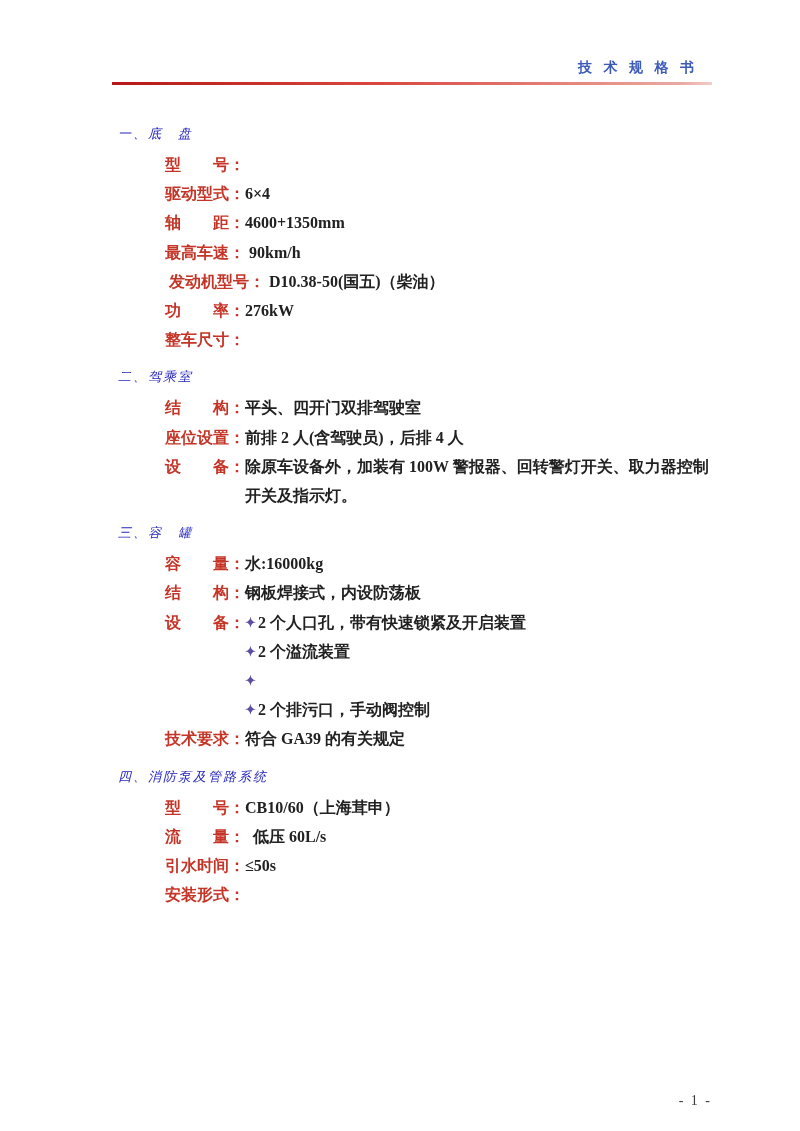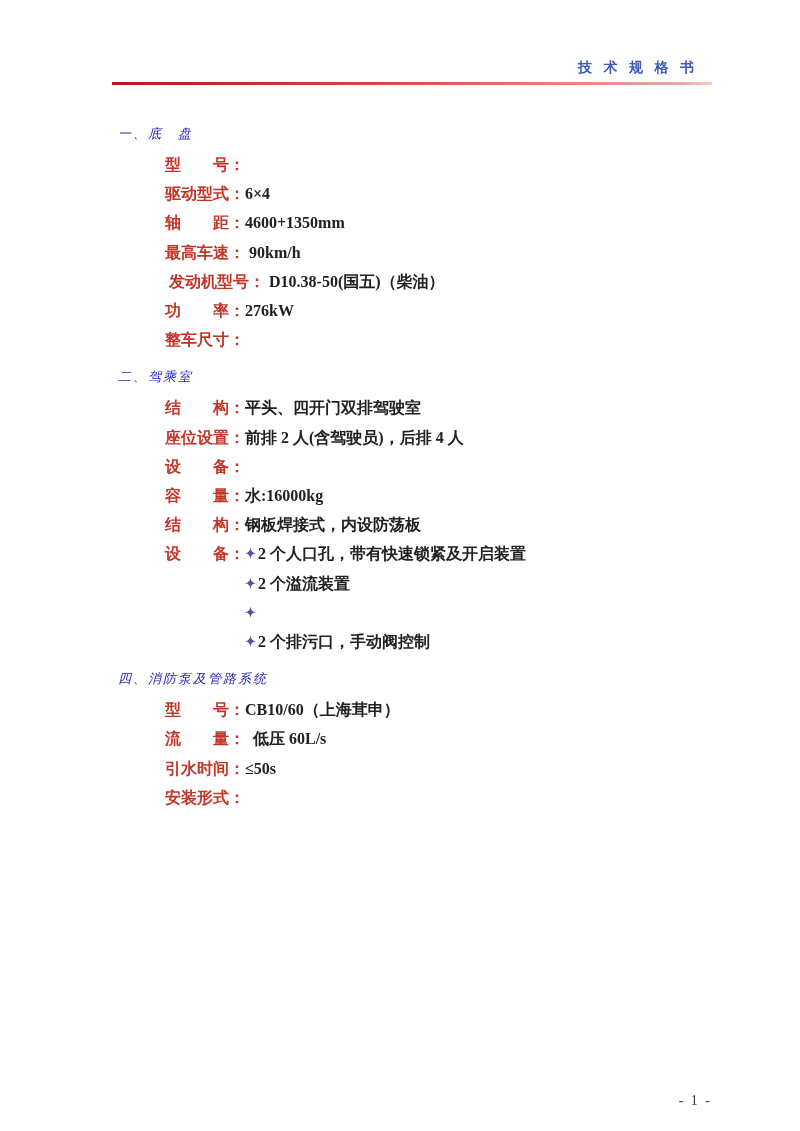--- a/index.html
+++ b/index.html
@@ -133,24 +133,26 @@
       <div class="row">
         <span class="label">结　　构：</span>
         <span class="value">平头、四开门双排驾驶室</span>
       </div>
       <div class="row">
         <span class="label">座位设置：</span>
         <span class="value">前排 2 人(含驾驶员)，后排 4 人</span>
       </div>
       <div class="row">
         <span class="label">设　　备：</span>
-      </div>
-    </div>
-
-    <div class="section">
+        <span class="value">除原车设备外，加装有 100W 警报器、回转警灯开关、取力器控制开关及指示灯。</span>
+      </div>
+    </div>
+
+    <div class="section">
+      <div class="section-heading">三、容　罐</div>
       <div class="row">
         <span class="label">容　　量：</span>
         <span class="value">水:16000kg</span>
       </div>
       <div class="row">
         <span class="label">结　　构：</span>
         <span class="value">钢板焊接式，内设防荡板</span>
       </div>
       <div class="row">
         <span class="label">设　　备：</span>
@@ -163,20 +165,24 @@
         <span class="value">2 个溢流装置</span>
       </div>
       <div class="row">
         <span class="label"></span>
         <span class="bullet">✦</span>
       </div>
       <div class="row">
         <span class="label"></span>
         <span class="bullet">✦</span>
         <span class="value">2 个排污口，手动阀控制</span>
+      </div>
+      <div class="row">
+        <span class="label">技术要求：</span>
+        <span class="value">符合 GA39 的有关规定</span>
       </div>
     </div>
 
     <div class="section">
       <div class="section-heading">四、消防泵及管路系统</div>
       <div class="row">
         <span class="label">型　　号：</span>
         <span class="value">CB10/60（上海茸申）</span>
       </div>
       <div class="row">

